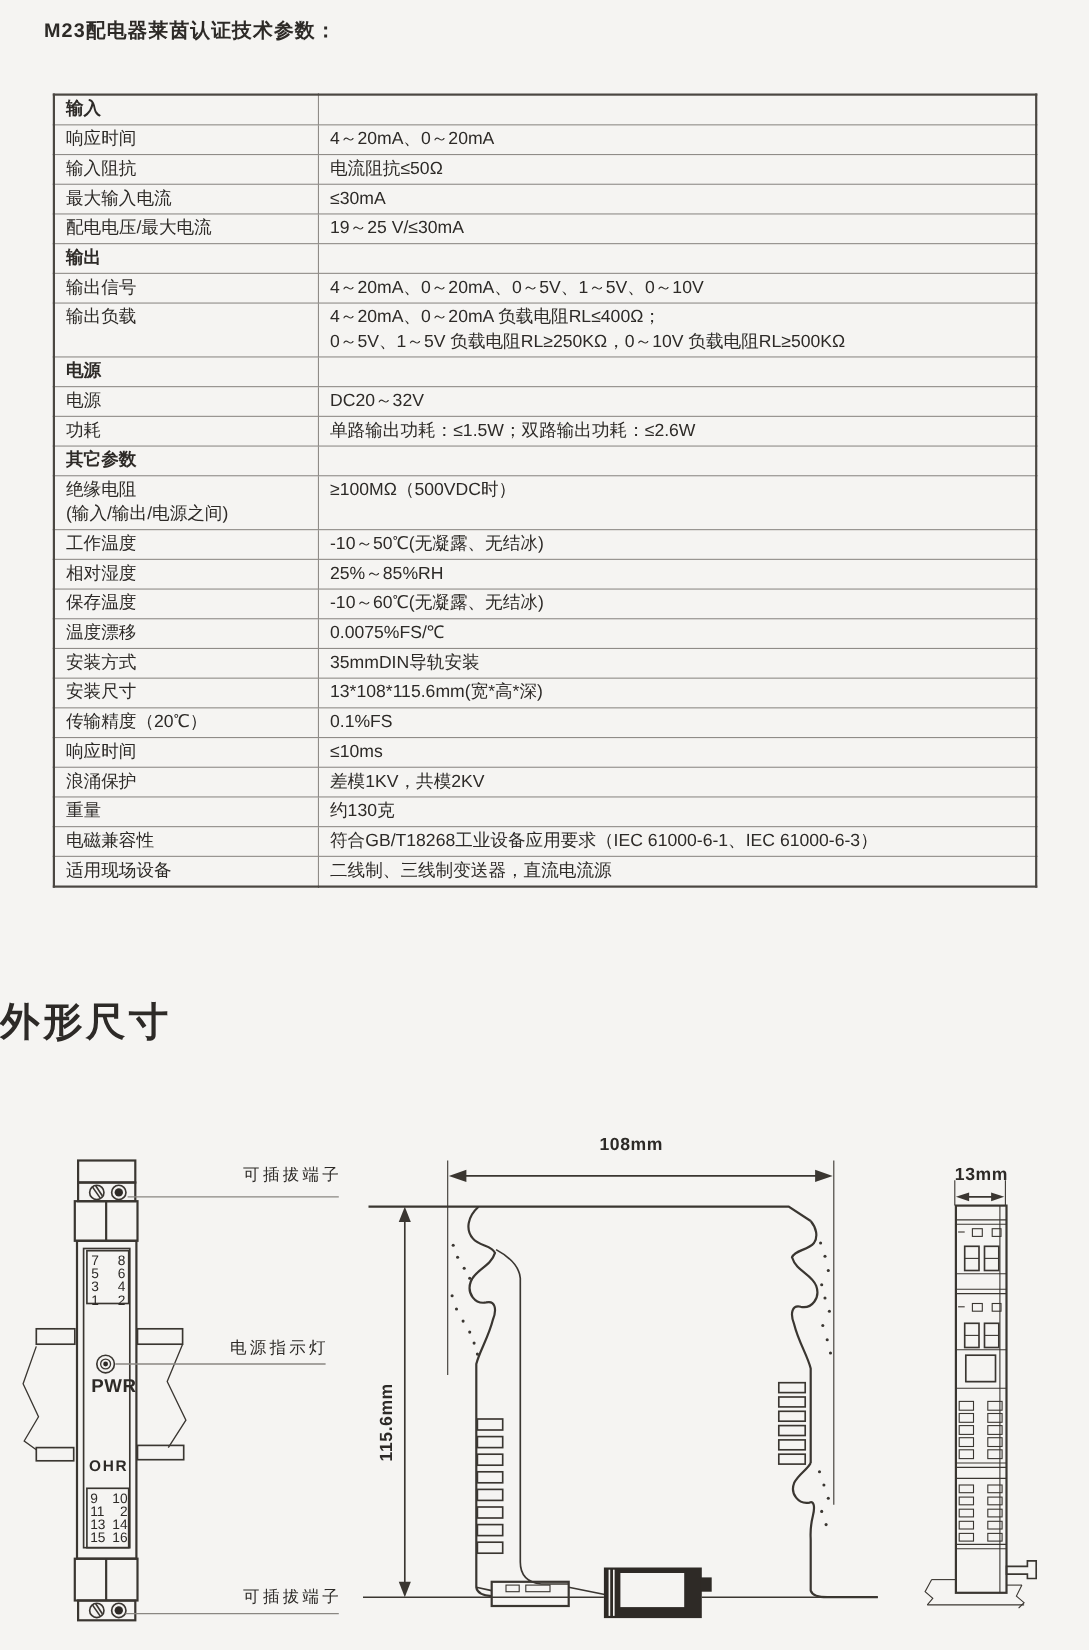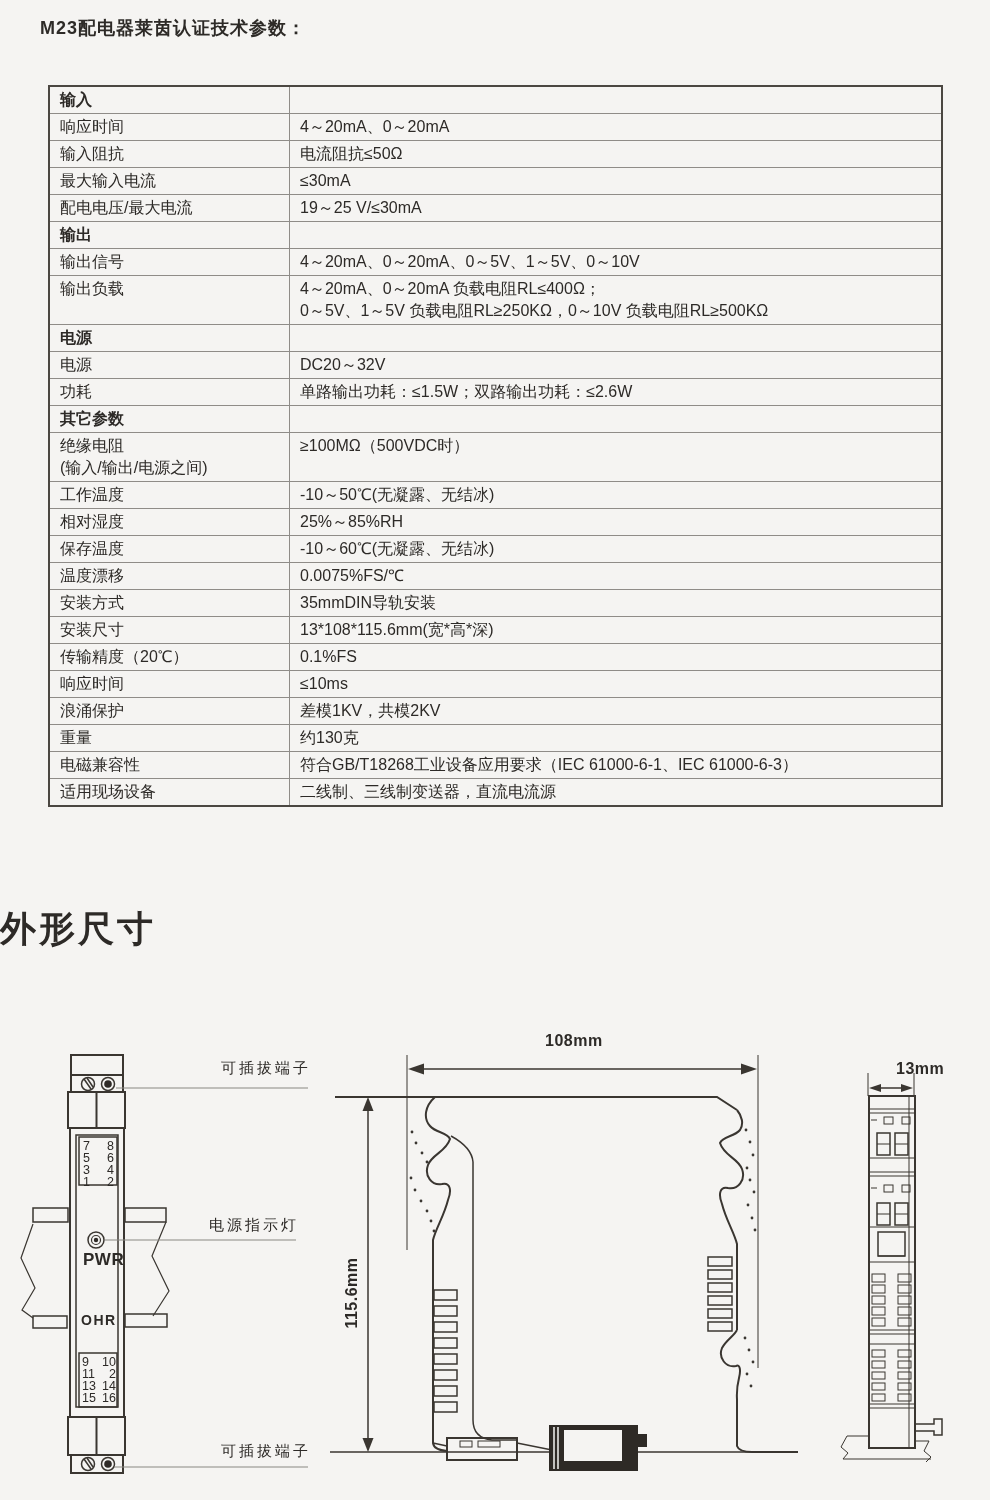--- a/index.html
+++ b/index.html
@@ -24,21 +24,21 @@
   table.spec td.c1.sec{font-weight:bold;}
   .fig-title{
     position:absolute;left:0;top:905px;width:100%;margin:0;text-align:left;
     font-size:36px;font-weight:bold;letter-spacing:3px;
   }
   .figure{position:absolute;left:0;top:1000px;width:990px;height:500px;}
   .figure svg{position:absolute;left:0;top:0;}
   .ov{position:absolute;white-space:nowrap;color:#2d2a27;}
   .callout{font-size:15px;letter-spacing:3px;}
   .pwr-label{font-size:17px;font-weight:bold;letter-spacing:.5px;}
-  .brand{font-size:14px;font-weight:bold;letter-spacing:1.5px;}
+  .brand{font-size:14px;font-weight:bold;letter-spacing:1.5px;margin-top:12px;}
   .dim{font-size:16px;font-weight:600;letter-spacing:.5px;}
   .dim-rot{transform:translate(-50%,-50%) rotate(-90deg);}
   .tgrid{font-size:12.5px;line-height:12px;}
   .tgrid .trow{display:flex;justify-content:space-between;}
 </style>
 </head>
 <body>
 
 <h1 class="doc-title">M23配电器莱茵认证技术参数：</h1>
 
@@ -508,14 +508,14 @@
         <span>15</span>
         <span>16</span>
       </div>
     </div>
 
   <div class="ov pwr-label" style="left:83px;top:250px">PWR</div>
   <div class="ov brand" style="left:81px;top:312px">OHR</div>
 
   <div class="ov dim" style="left:545px;top:32px">108mm</div>
   <div class="ov dim dim-rot" style="left:352px;top:293px">115.6mm</div>
-  <div class="ov dim" style="left:896px;top:60px">13mm</div>
+  <div class="ov dim" style="left:868px;top:60px">13mm</div>
 </div>
 
 </body></html>

